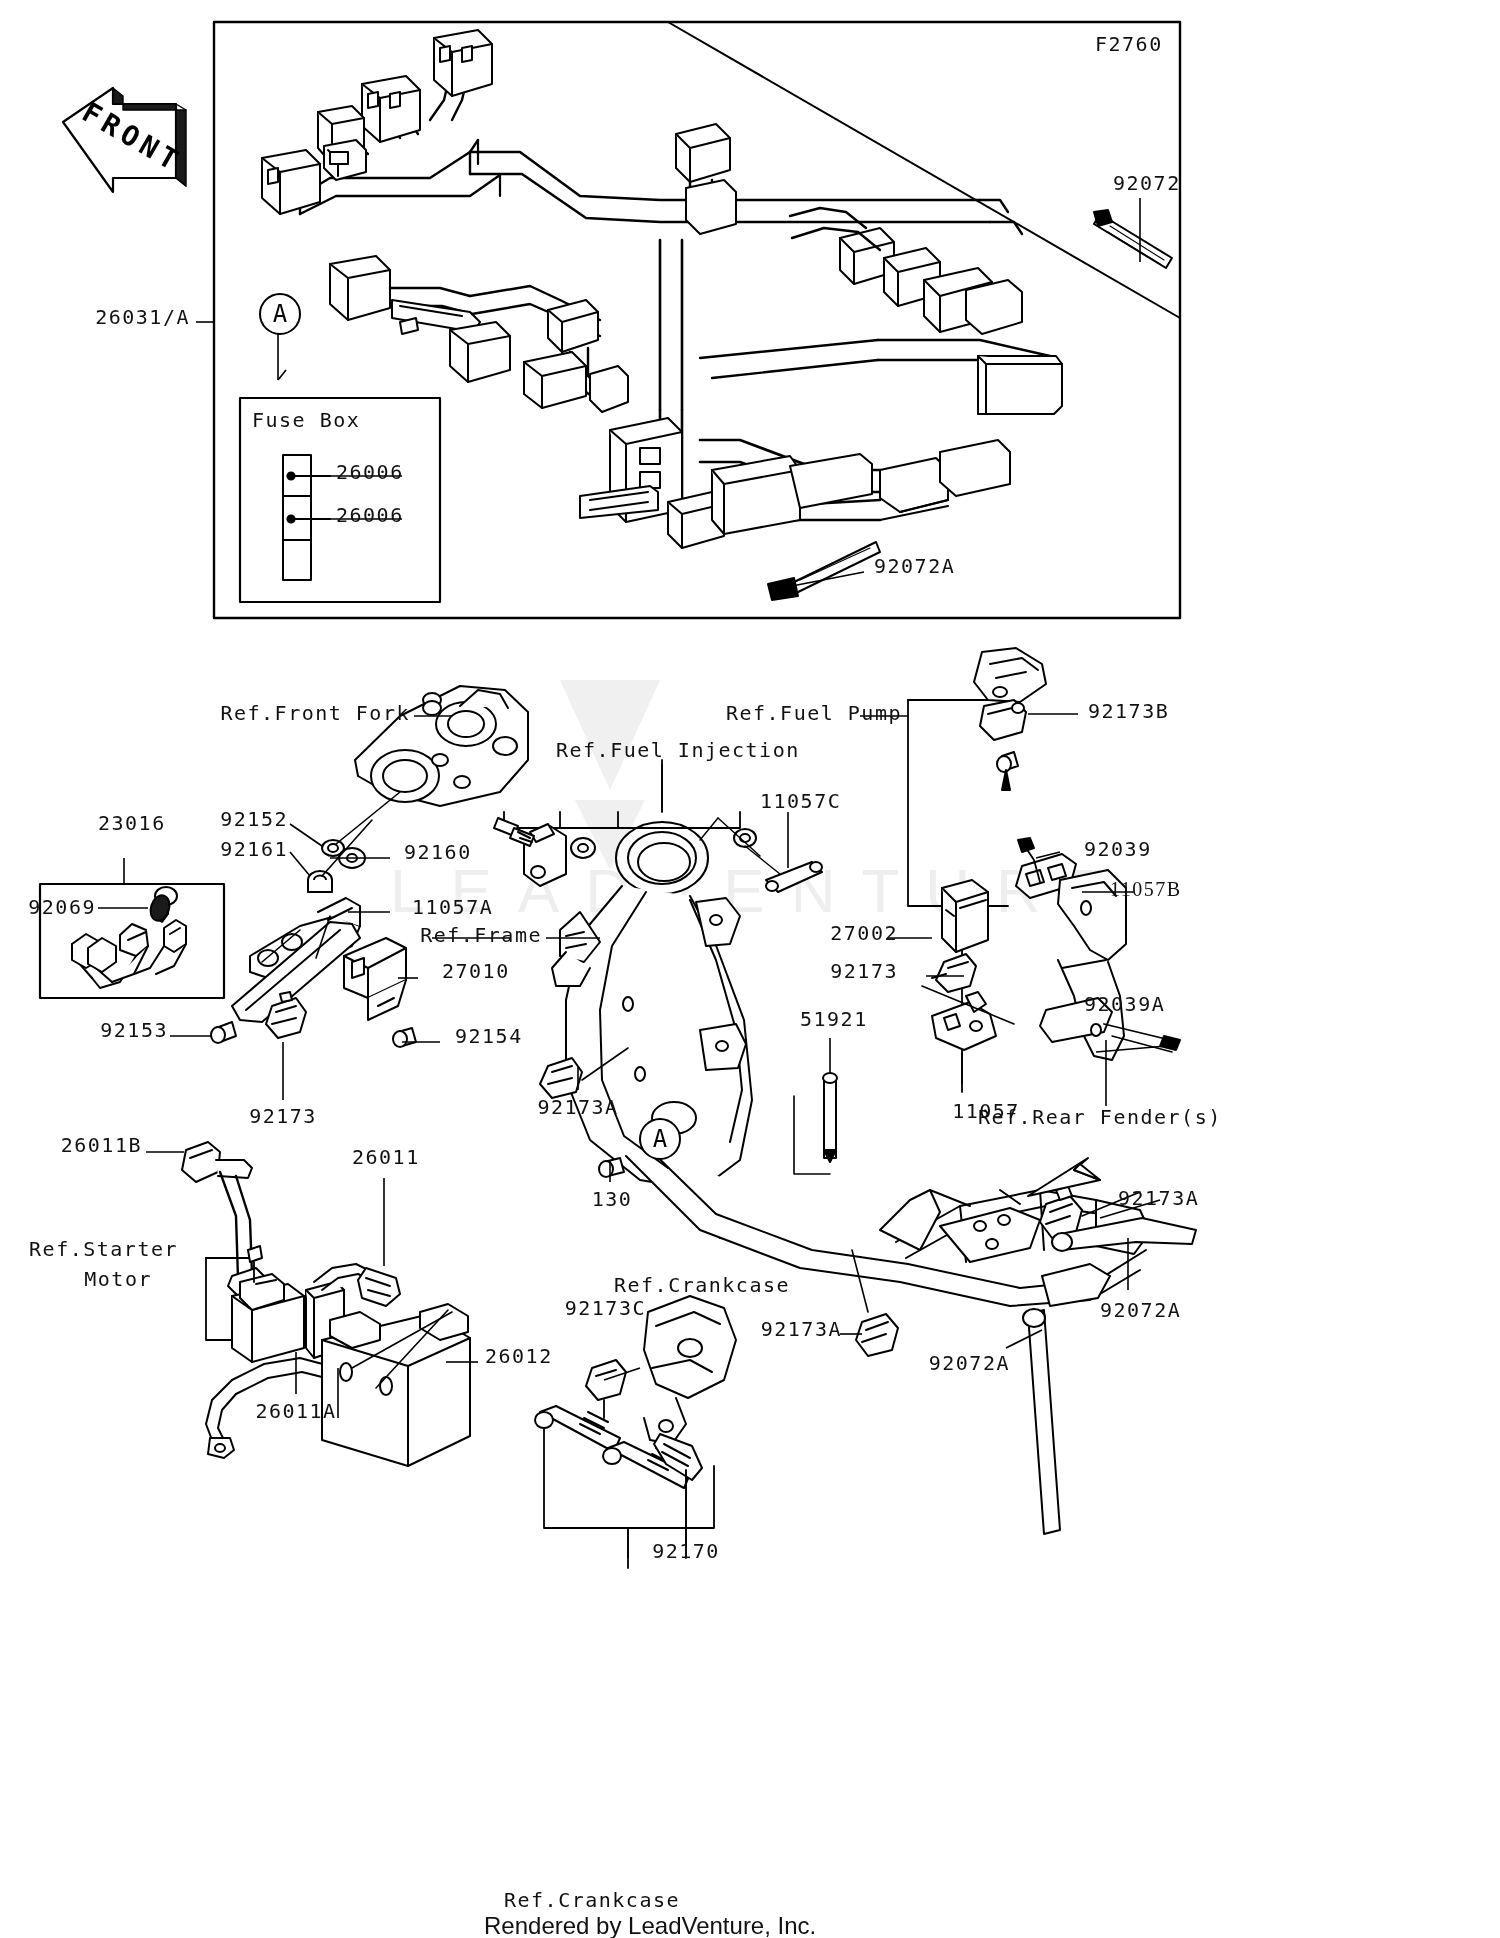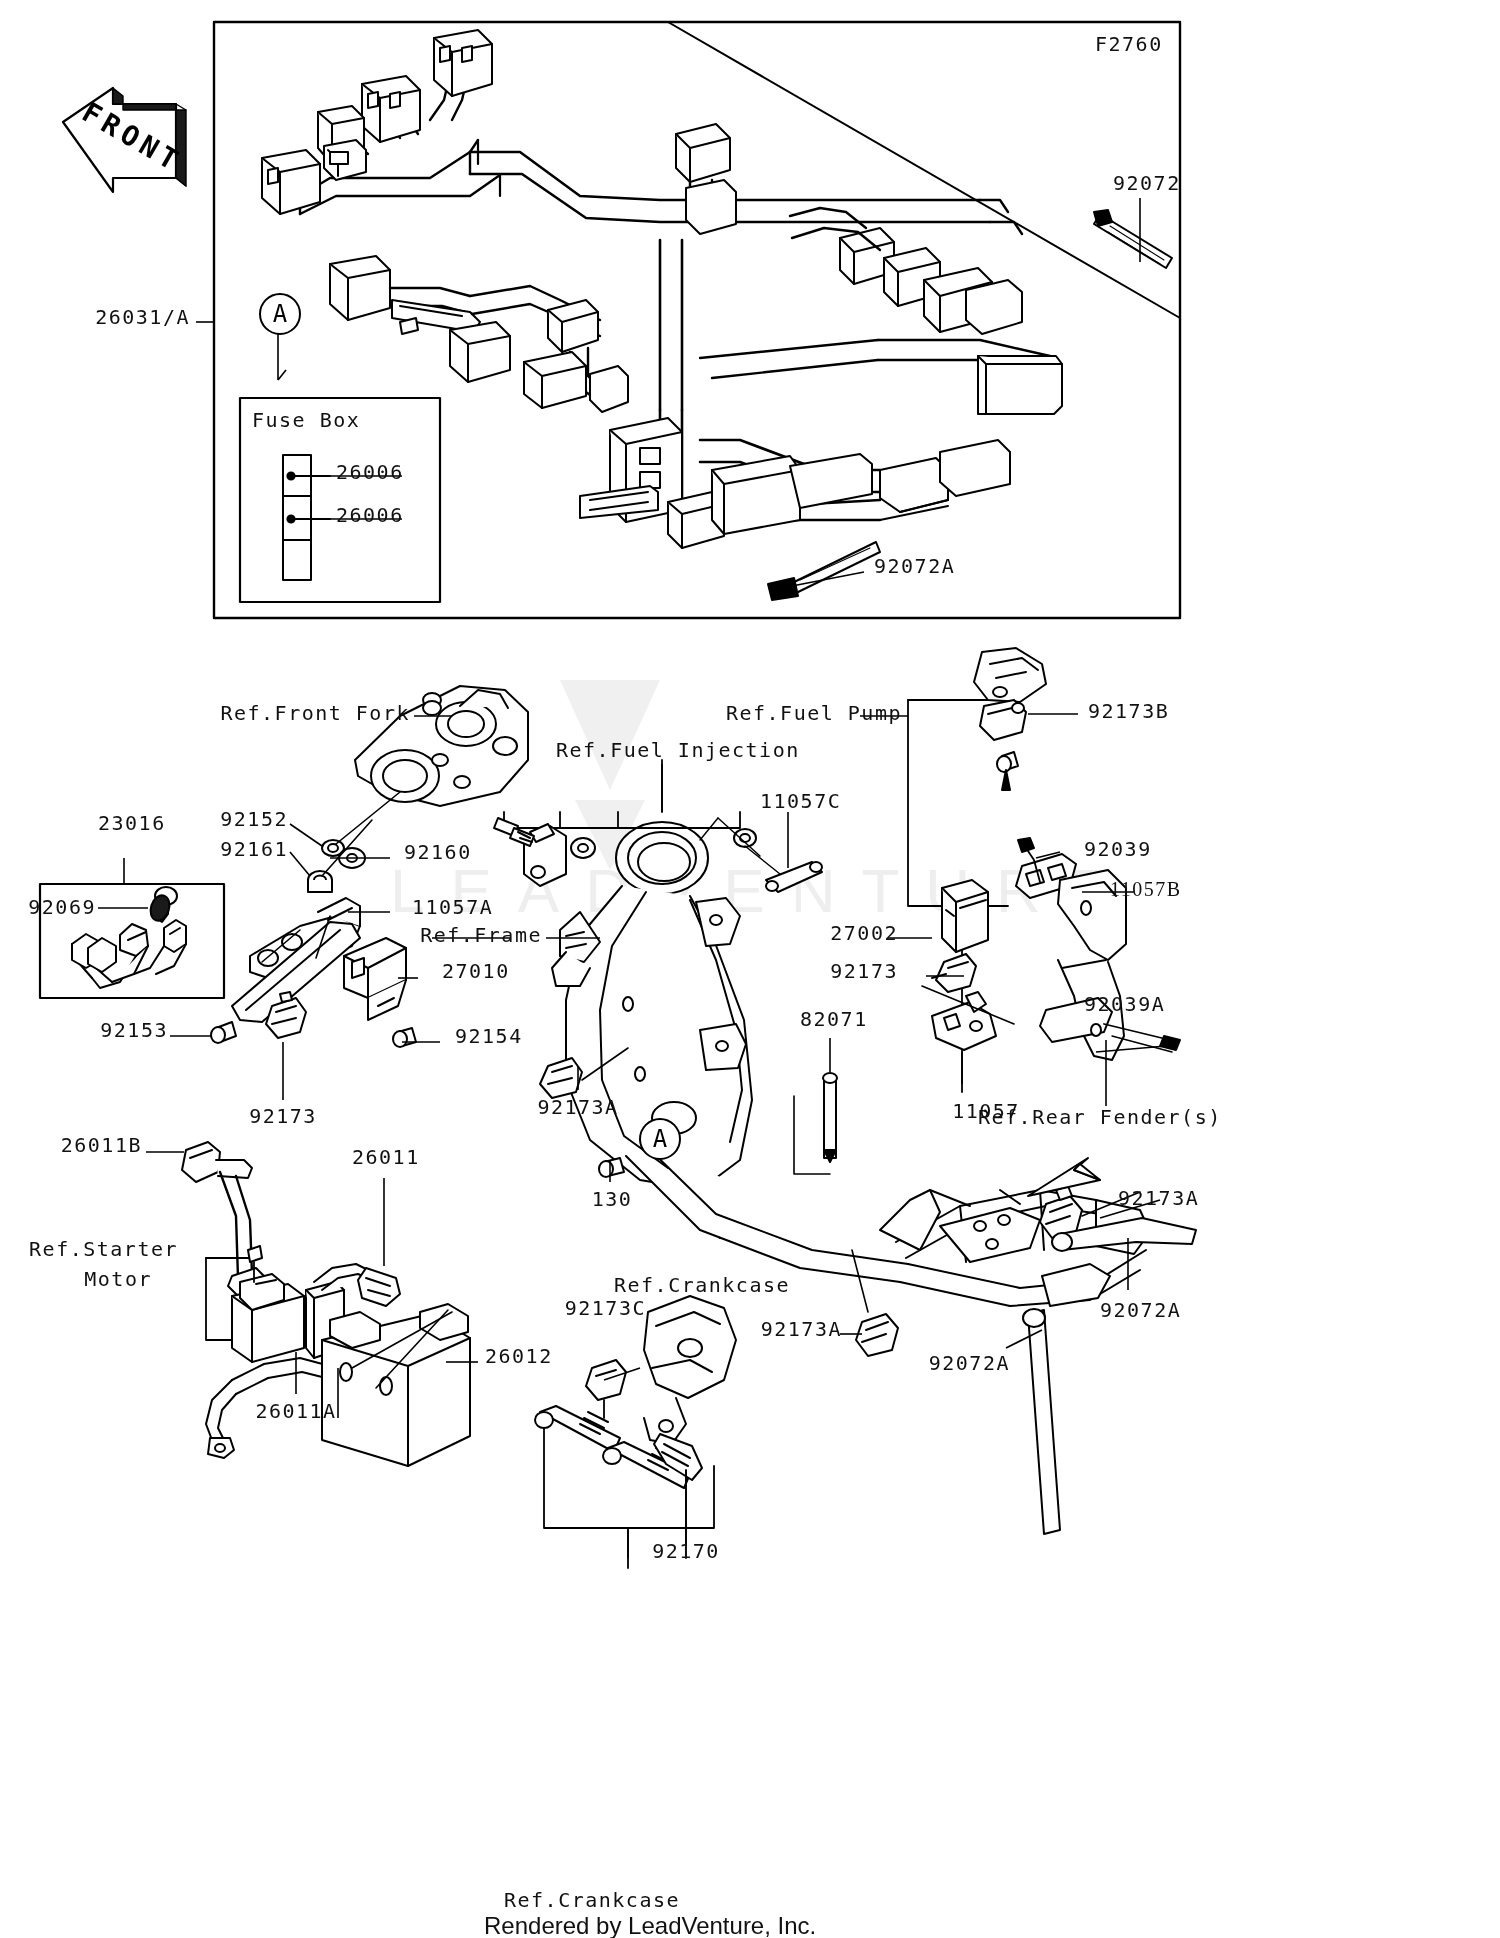--- a/index.html
+++ b/index.html
@@ -639,21 +639,21 @@
   <div class="lbl r" style="left:288px;top:808px;">92152</div>
   <div class="lbl r" style="left:288px;top:838px;">92161</div>
   <div class="lbl" style="left:404px;top:841px;">92160</div>
   <div class="lbl" style="left:412px;top:896px;">11057A</div>
   <div class="lbl r" style="left:168px;top:1019px;">92153</div>
   <div class="lbl c" style="left:283px;top:1105px;">92173</div>
   <div class="lbl" style="left:442px;top:960px;">27010</div>
   <div class="lbl" style="left:455px;top:1025px;text-align:right;">92154</div>
 
   <div class="lbl" style="left:760px;top:790px;text-align:right;">11057C</div>
-  <div class="lbl" style="left:800px;top:1008px;">82071</div>
+  <div class="lbl" style="left:800px;top:1008px;">51921</div>
   <div class="lbl c" style="left:578px;top:1096px;">92173A</div>
   <div class="lbl c" style="left:612px;top:1188px;">130</div>
 
   <div class="lbl" style="left:1088px;top:700px;">92173B</div>
   <div class="lbl" style="left:1084px;top:838px;">92039</div>
   <div class="lbl" style="left:1110px;top:878px;font-family:Liberation Serif, serif;">11057B</div>
   <div class="lbl r" style="left:898px;top:922px;">27002</div>
   <div class="lbl r" style="left:898px;top:960px;">92173</div>
   <div class="lbl c" style="left:986px;top:1100px;">11057</div>
   <div class="lbl" style="left:1084px;top:993px;">92039A</div>

